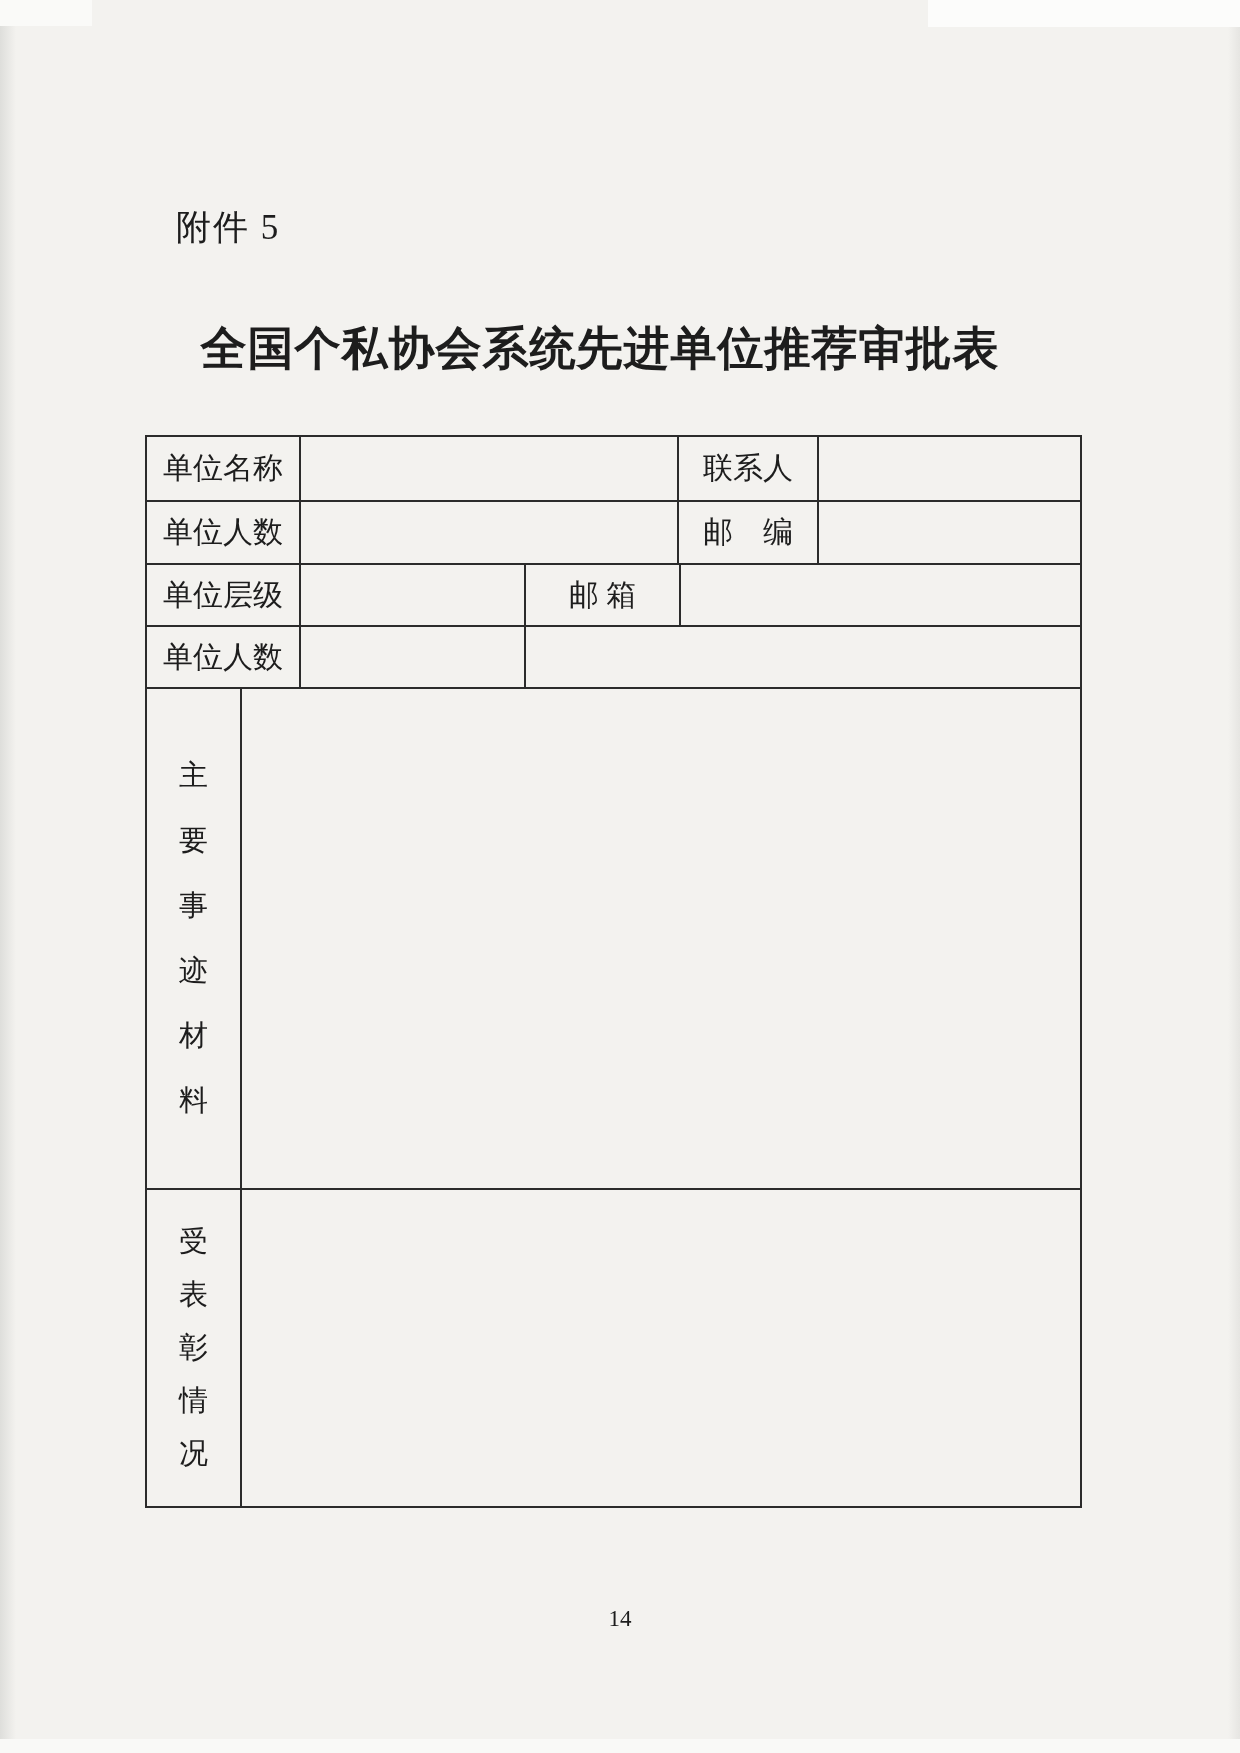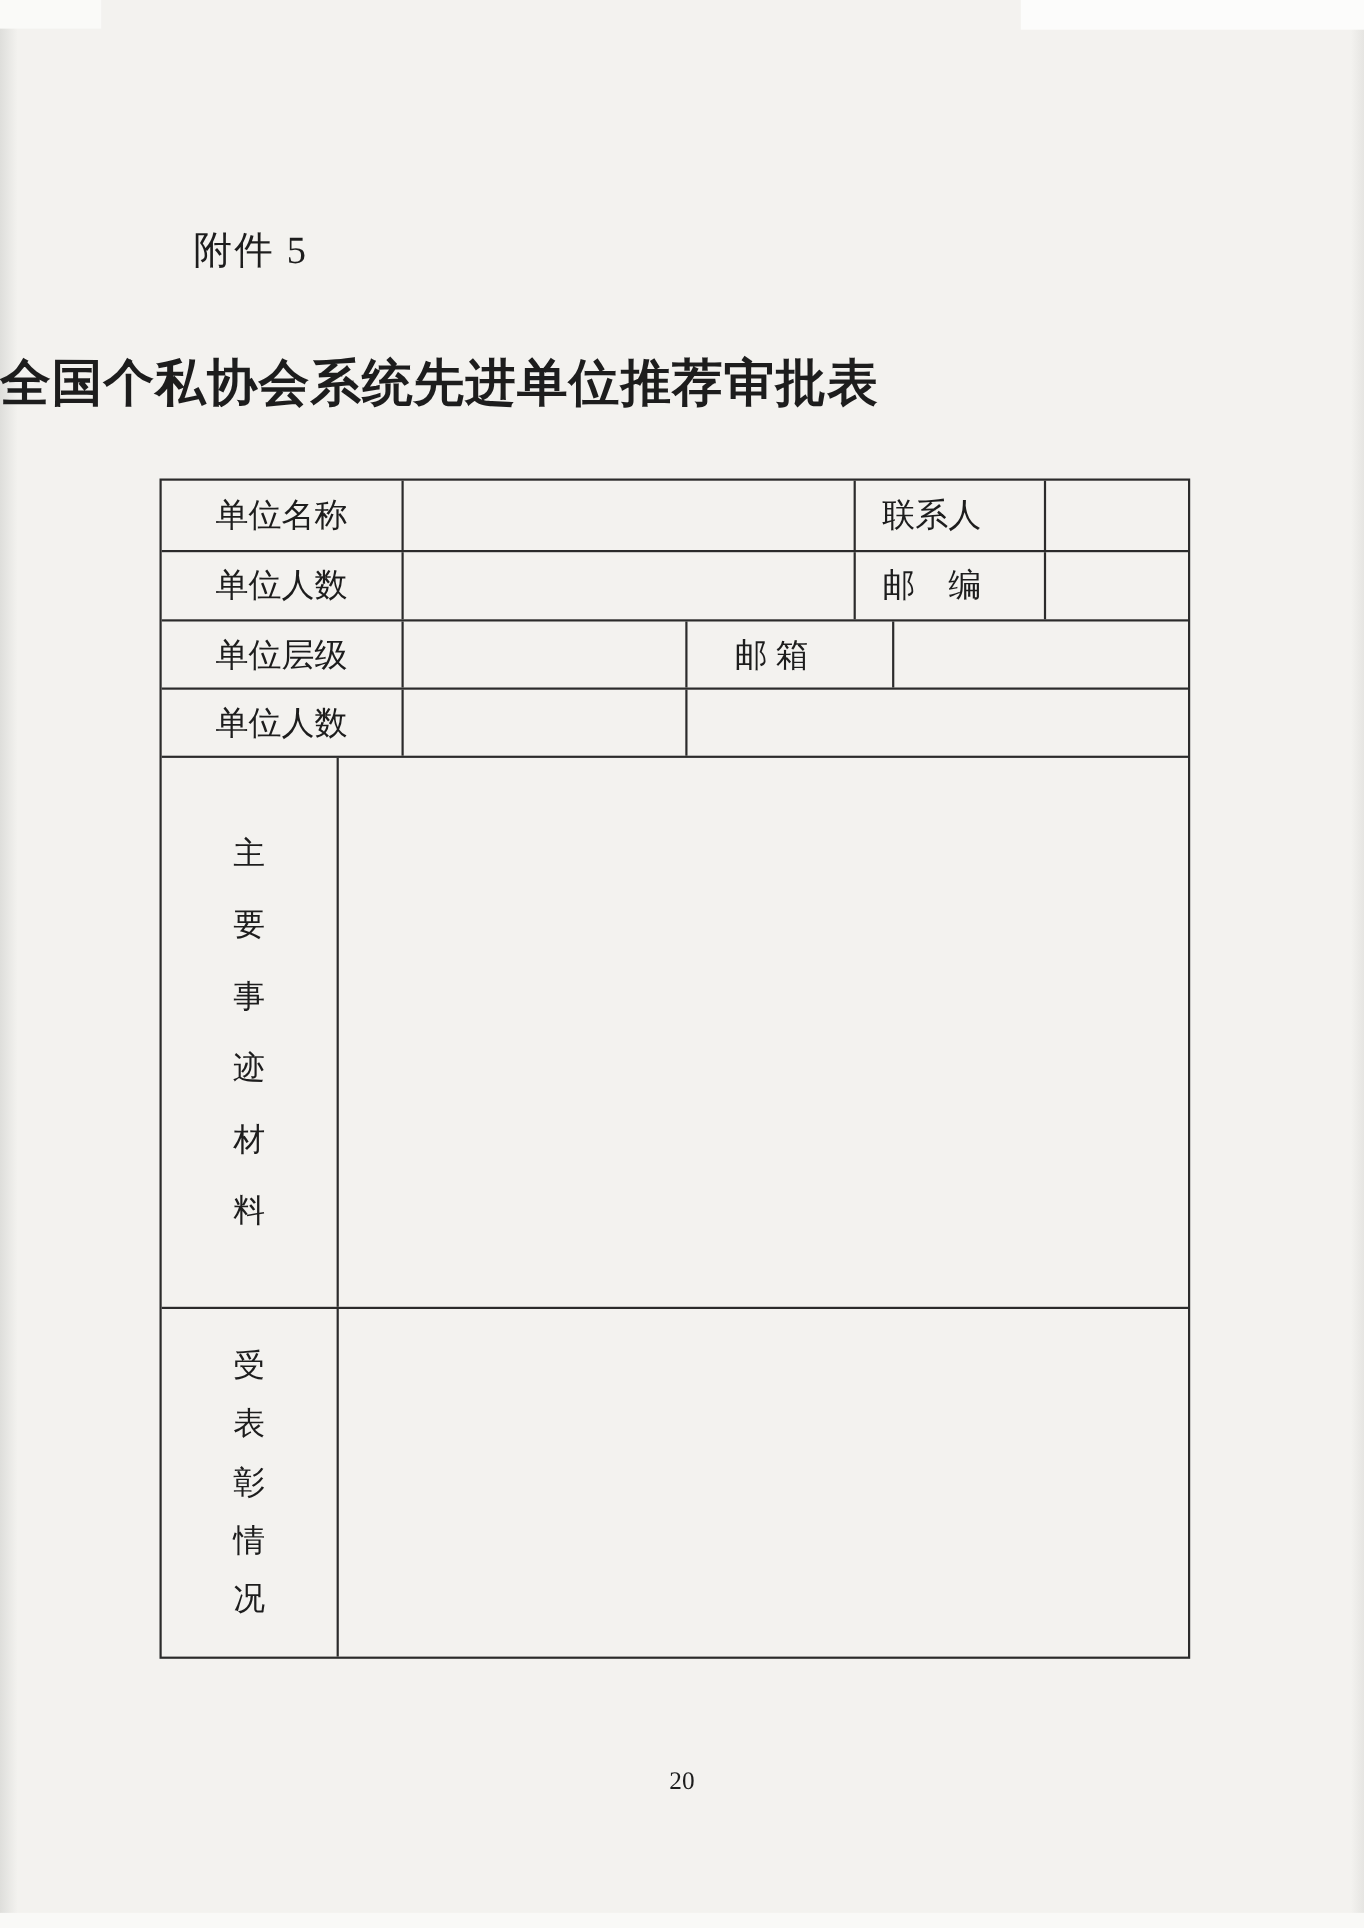--- a/index.html
+++ b/index.html
@@ -12,29 +12,29 @@
   
   .scan-left-edge{position:absolute;left:0;top:0;width:16px;height:100%;
     background:linear-gradient(to right,#dededb,rgba(243,242,239,0));}
   .scan-right-edge{position:absolute;right:0;top:0;width:12px;height:100%;
     background:linear-gradient(to left,#e6e5e2,rgba(243,242,239,0));}
   .scan-top-right{position:absolute;left:928px;top:0;width:312px;height:27px;background:#fcfcfb;}
   .scan-top-left{position:absolute;left:0;top:0;width:92px;height:26px;background:#fafaf8;}
   .scan-bottom{position:absolute;left:0;bottom:0;width:100%;height:14px;background:#f9f9f7;}
 
   .attachment{position:absolute;left:152px;top:204px;font-size:35px;letter-spacing:2px;margin-left:24px;}
-  .title{position:absolute;left:0;top:318px;width:1200px;margin:0;
+  .title{position:absolute;left:0;top:318px;width:1200px;margin:0;text-align:center;
     font-size:46px;font-weight:bold;letter-spacing:1px;}
 
   .form-table{position:absolute;left:145px;top:435px;width:937px;height:1073px;
     border:2px solid #2b2b2b;box-sizing:border-box;display:flex;flex-direction:column;}
   .row{display:flex;box-sizing:border-box;flex:0 0 auto;}
   .row + .row{border-top:2px solid #2b2b2b;}
   .cell{box-sizing:border-box;display:flex;align-items:center;justify-content:center;
-    font-size:30px;white-space:pre;margin-left:33px;}
+    font-size:30px;white-space:pre;}
   .cell + .cell{border-left:2px solid #2b2b2b;}
 
   .h1{height:63px}.h2{height:63px}.h3{height:62px}.h4{height:62px}.h5{height:501px}.h6{flex:1 1 auto;}
 
   .c1{width:152px}.c2{width:378px}.c3{width:140px}
   .d1{width:152px}.d2{width:225px}.d3{width:155px}
   .v1{width:93px}
   .grow{flex:1 1 auto;}
 
   .vlabel{display:flex;flex-direction:column;align-items:center;justify-content:center;
@@ -106,14 +106,14 @@
         <span>表</span>
         <span>彰</span>
         <span>情</span>
         <span>况</span>
       </div>
       <div class="cell grow"></div>
     </div>
 
   </div>
 
-  <div class="page-number">20</div>
+  <div class="page-number">14</div>
 </div>
 
 </body></html>

